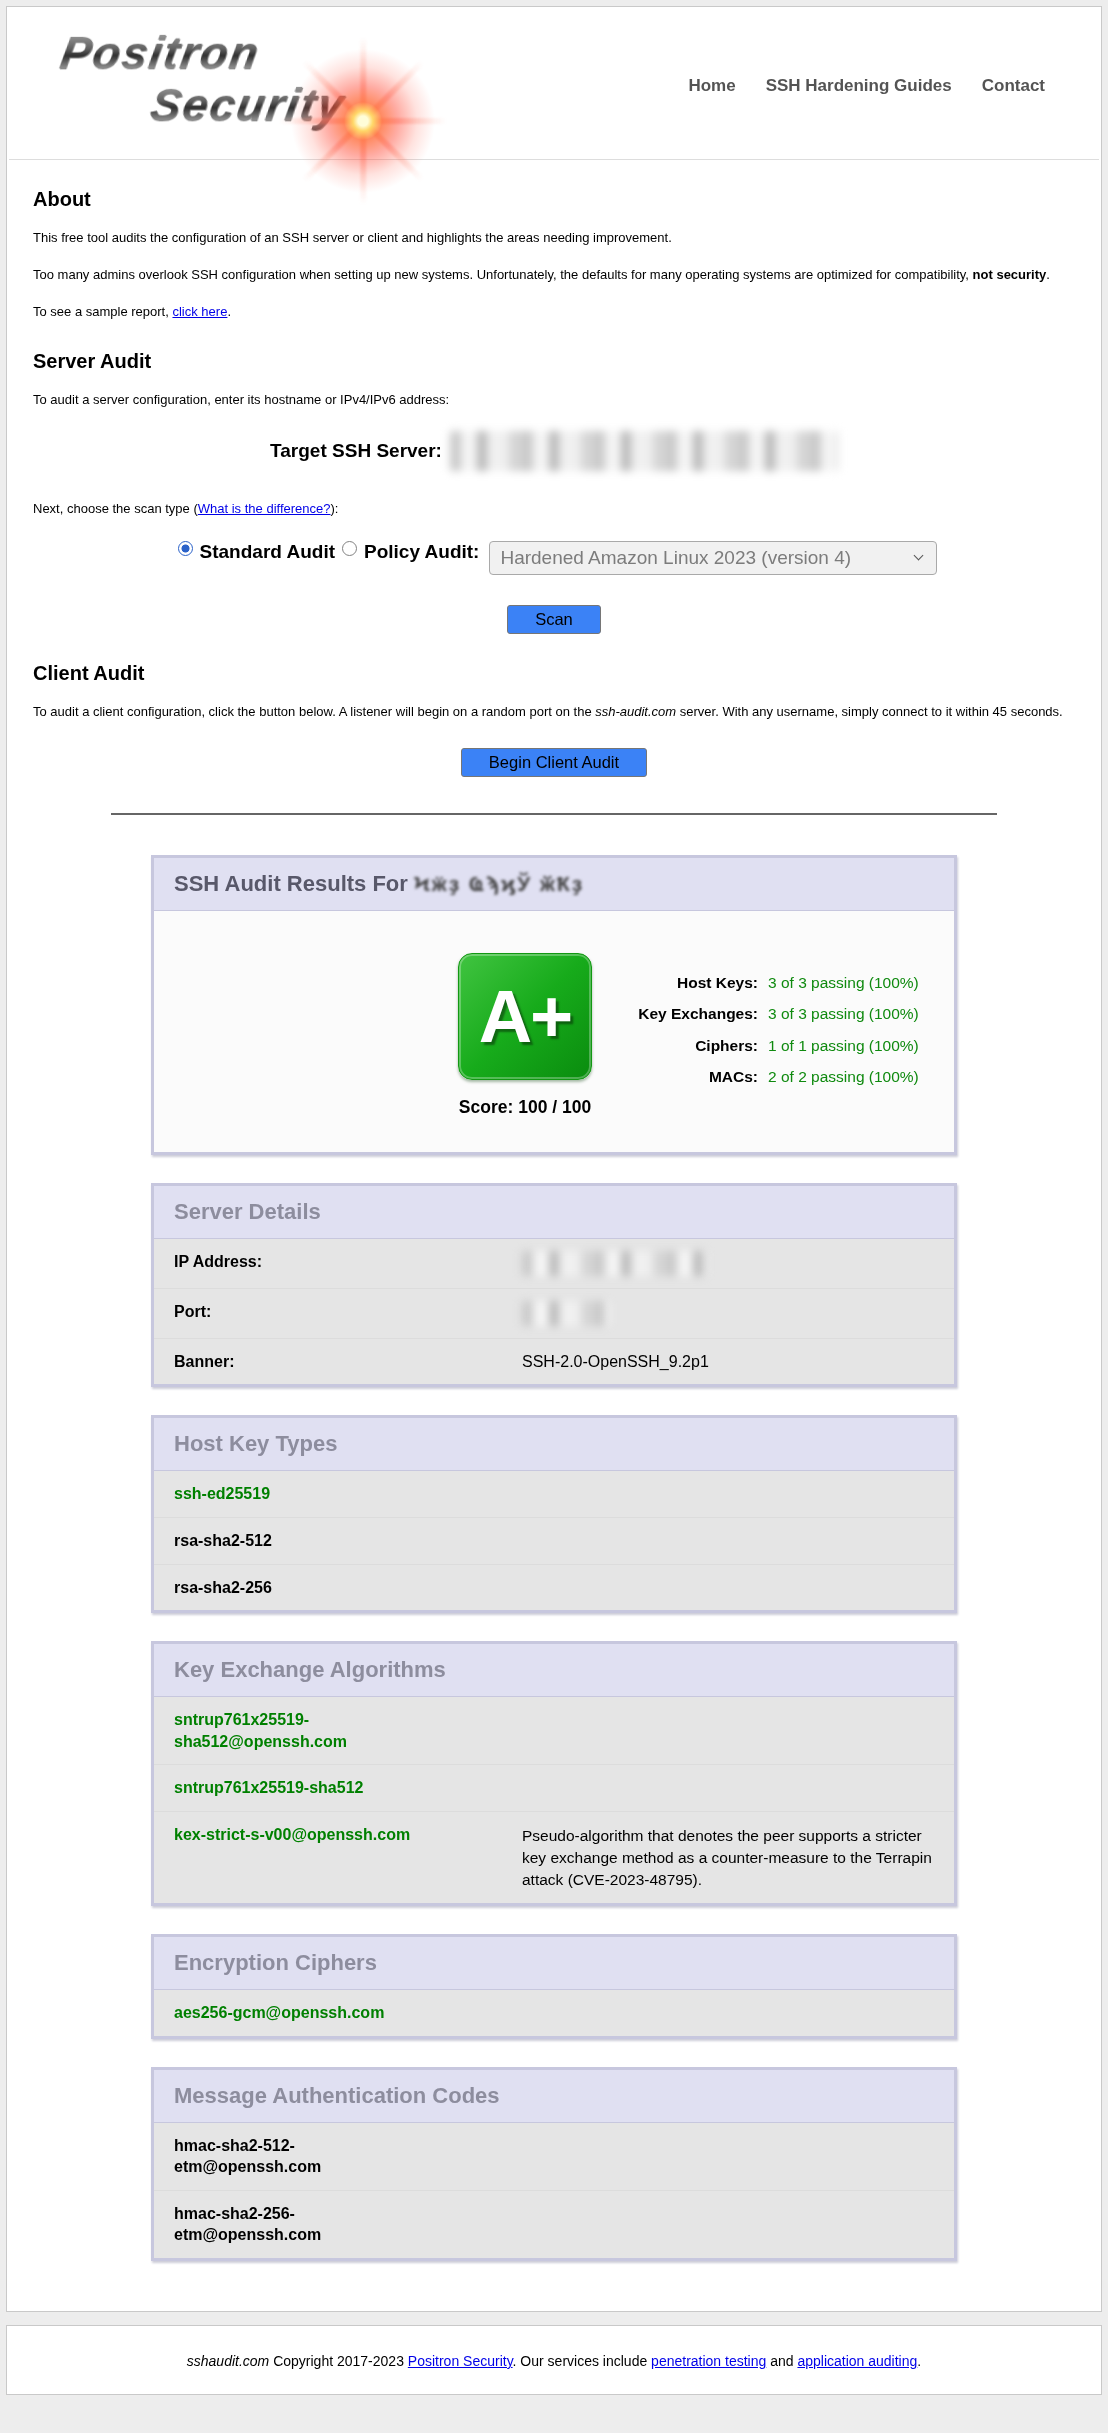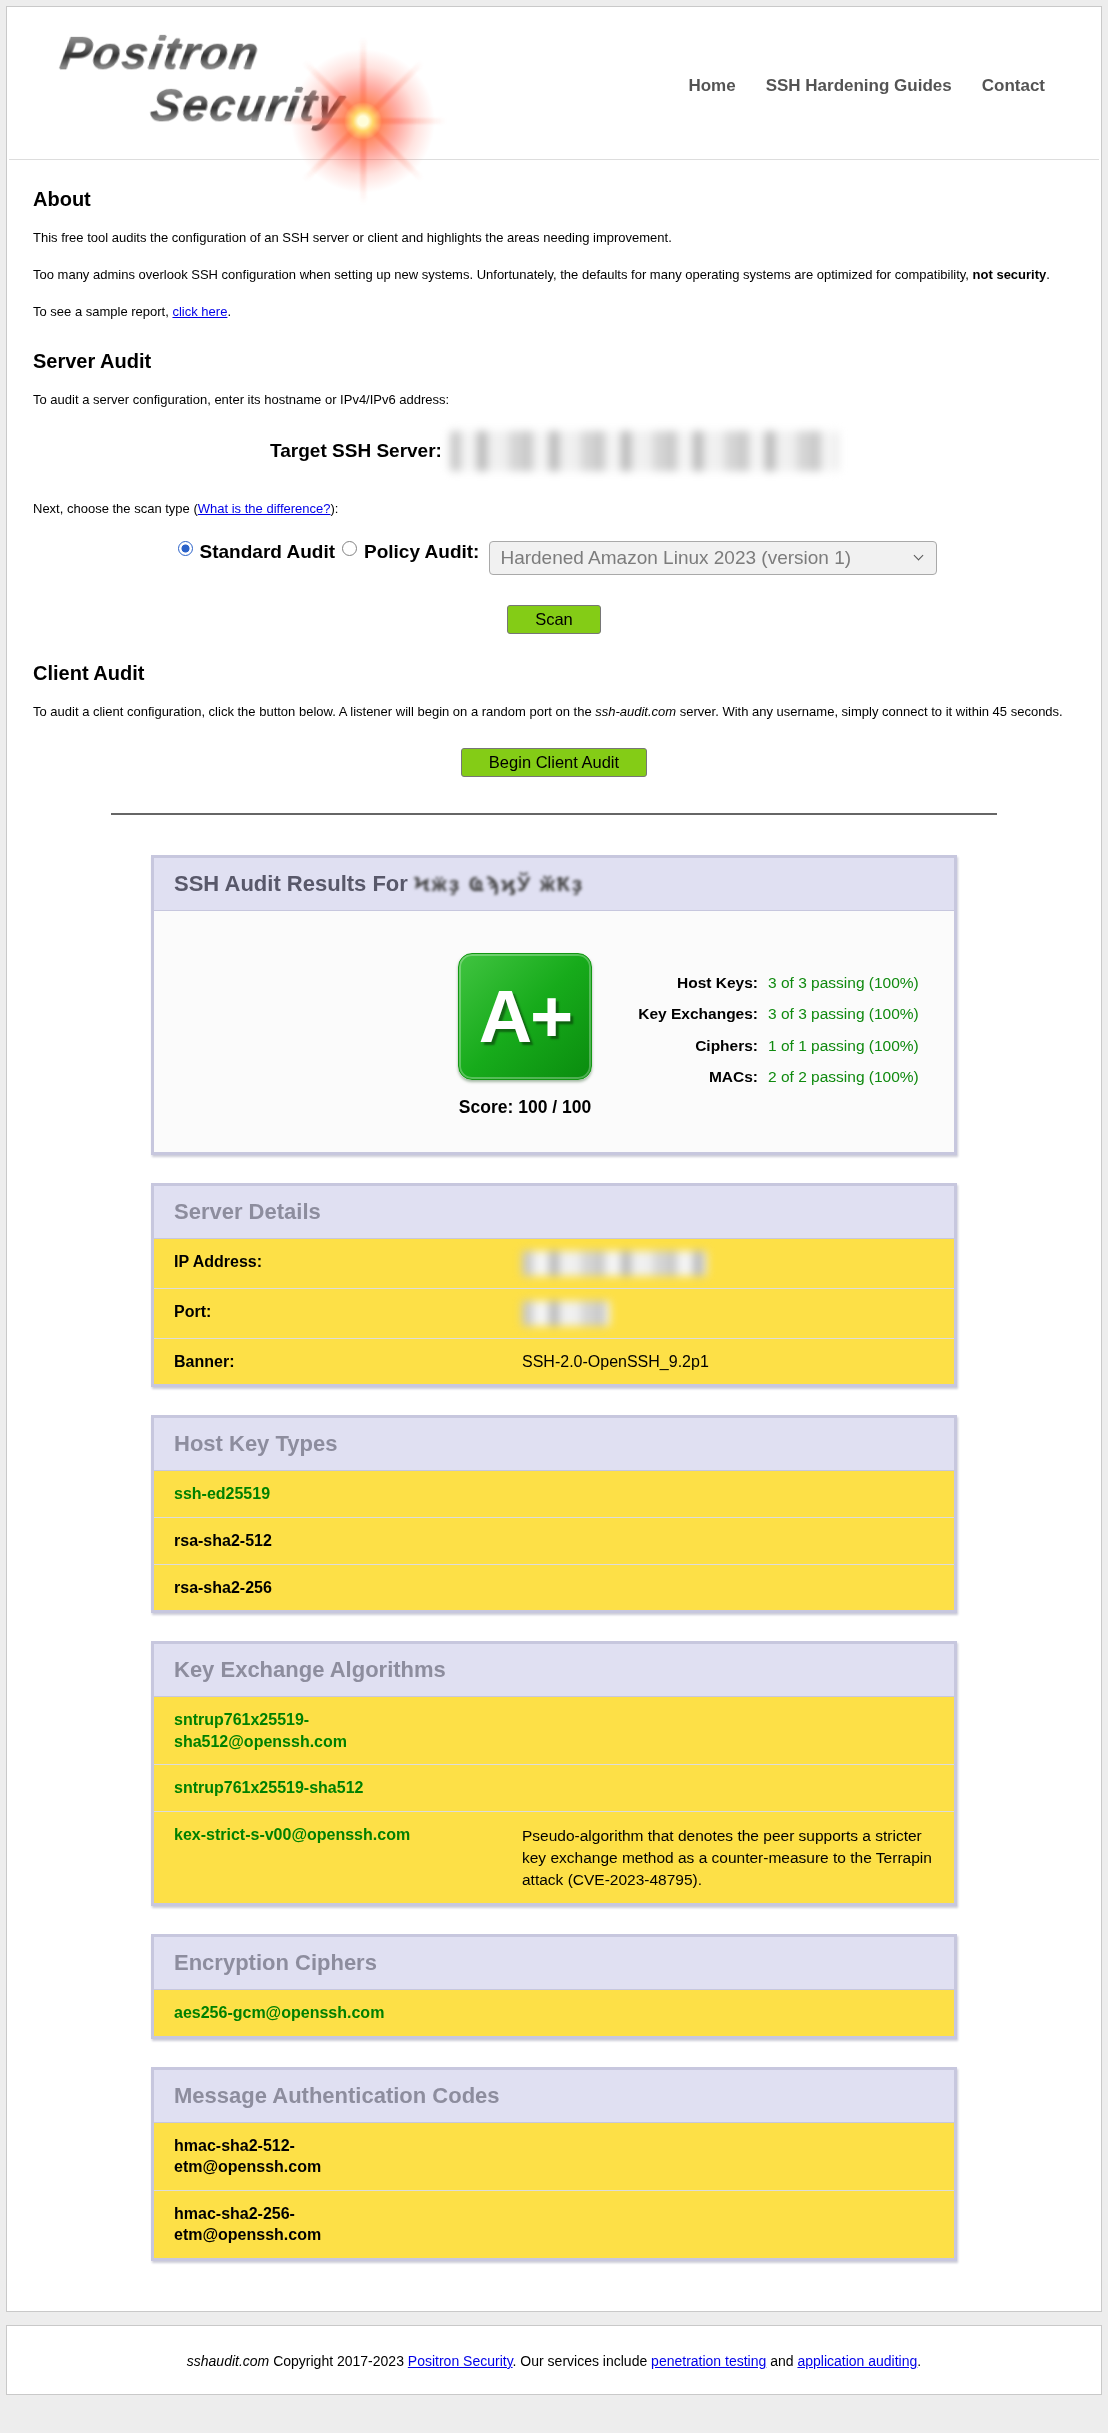--- a/index.html
+++ b/index.html
@@ -74,21 +74,21 @@
     background: radial-gradient(circle, #2b62c9 0 3.6px, #ffffff 4.4px 100%); }
   .radio.off { border: 1.5px solid #828282; background: #fff; }
   .radio-label { font-size: 19px; font-weight: bold; white-space: nowrap; }
   .select-box { display: flex; align-items: center; justify-content: space-between;
     width: 448px; height: 34px; margin-left: 10px; padding: 0 14px 0 10px;
     background: #f1f1f1; border: 1px solid #a9a9a9; border-radius: 4px;
     color: #7c7c7c; font-size: 19px; cursor: default; white-space: nowrap; overflow: hidden; }
   .chev { width: 7px; height: 7px; border: solid #555; border-width: 0 1.5px 1.5px 0;
     transform: rotate(45deg); margin-top: -4px; flex: none; }
 
-  .btn { display: block; margin: 26px auto; background: #84cc16;
+  .btn { display: block; margin: 26px auto; background: #3b82f6;
     border: 1px solid #767676; border-radius: 3px; font-size: 16.5px;
     padding: 4px 27px; color: #000; font-family: inherit; cursor: pointer; }
 
   hr.sep { border: none; border-top: 2px solid #666; margin: 36px 78px 40px; }
 
   
   .panel { width: 806px; margin: 0 auto 28px; border: 3px solid #c7c7de;
     background: #fbfbfb; box-shadow: 1px 2px 2px rgba(130,130,160,.4); }
   .panel-h { background: #e0e0f2; padding: 13px 20px; font-size: 22px;
     font-weight: bold; color: #8d8d9e; }
@@ -105,21 +105,21 @@
     display: flex; align-items: center; justify-content: center; }
   .grade-letter { font-size: 74px; font-weight: bold; color: #fff;
     text-shadow: 3px 3px 2px rgba(0,0,0,.4); letter-spacing: -2px; }
   .score { margin-top: 17px; font-size: 17.5px; font-weight: bold; }
   .stats { padding-top: 20px; }
   .stat { display: flex; margin-bottom: 12px; font-size: 15.5px; line-height: 1.25; }
   .stat-l { width: 130px; text-align: right; font-weight: bold; flex: none; }
   .stat-v { margin-left: 10px; color: #0f8a0f; }
 
   .row { display: flex; padding: 12px 20px; border-bottom: 1px solid #dcdcdc;
-    font-size: 16px; line-height: 1.35; background: #fde047; }
+    font-size: 16px; line-height: 1.35; background: #e5e5e5; }
   .row:last-child { border-bottom: none; }
   .row-label { font-weight: bold; width: 348px; flex: none; }
   .row-value { font-weight: normal; }
   .algo { font-weight: bold; white-space: pre-line; width: 348px; flex: none; }
   .good { color: #008000; }
   .desc { width: 500px; line-height: 1.42; font-size: 15.5px; padding-top: 1px; }
   .ip-blob { width: 185px; height: 25px; }
   .port-blob { width: 88px; height: 25px; }
 
   
@@ -166,21 +166,21 @@
     </div>
 
     <p class="body-p"><span>Next, choose the scan type (</span><a>What is the difference?</a><span>):</span></p>
 
     <div class="radio-row">
       <span class="radio on"></span>
       <span class="radio-label">Standard Audit</span>
       <span class="radio off"></span>
       <span class="radio-label">Policy Audit:</span>
       <span class="select-box">
-        <span>Hardened Amazon Linux 2023 (version 1)</span>
+        <span>Hardened Amazon Linux 2023 (version 4)</span>
         <span class="chev"></span>
       </span>
     </div>
 
     <button class="btn">Scan</button>
 
     <h2 class="sec">Client Audit</h2>
     <p class="body-p"><span>To audit a client configuration, click the button below. A listener will begin on a random port on the </span><span class="ital">ssh-audit.com</span><span> server. With any username, simply connect to it within 45 seconds.</span></p>
 
     <button class="btn">Begin Client Audit</button>

